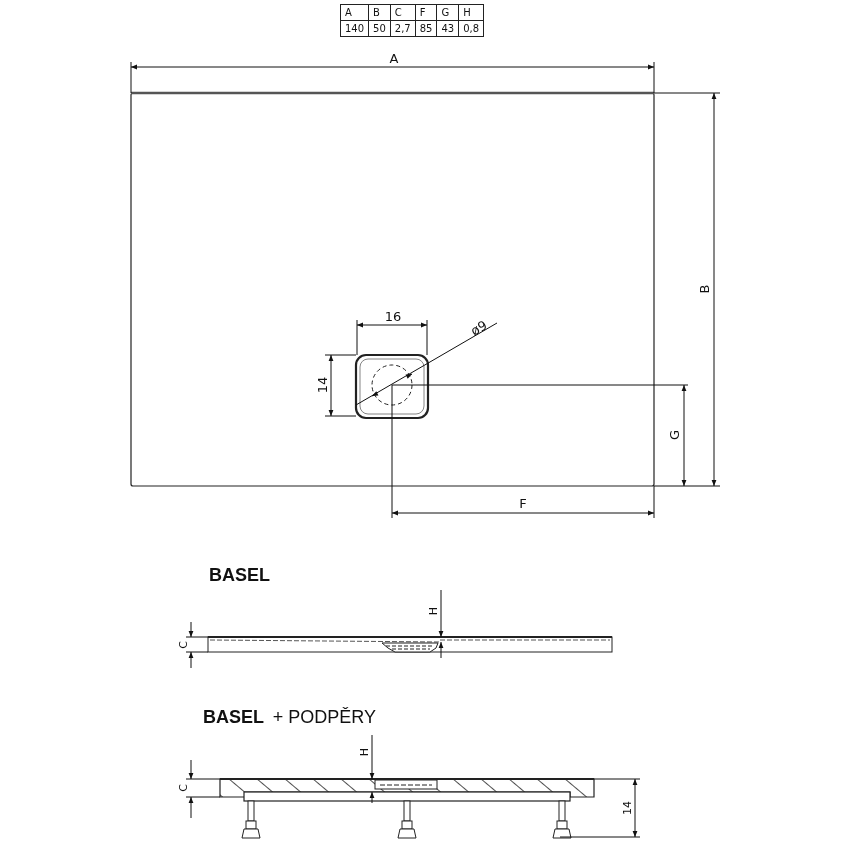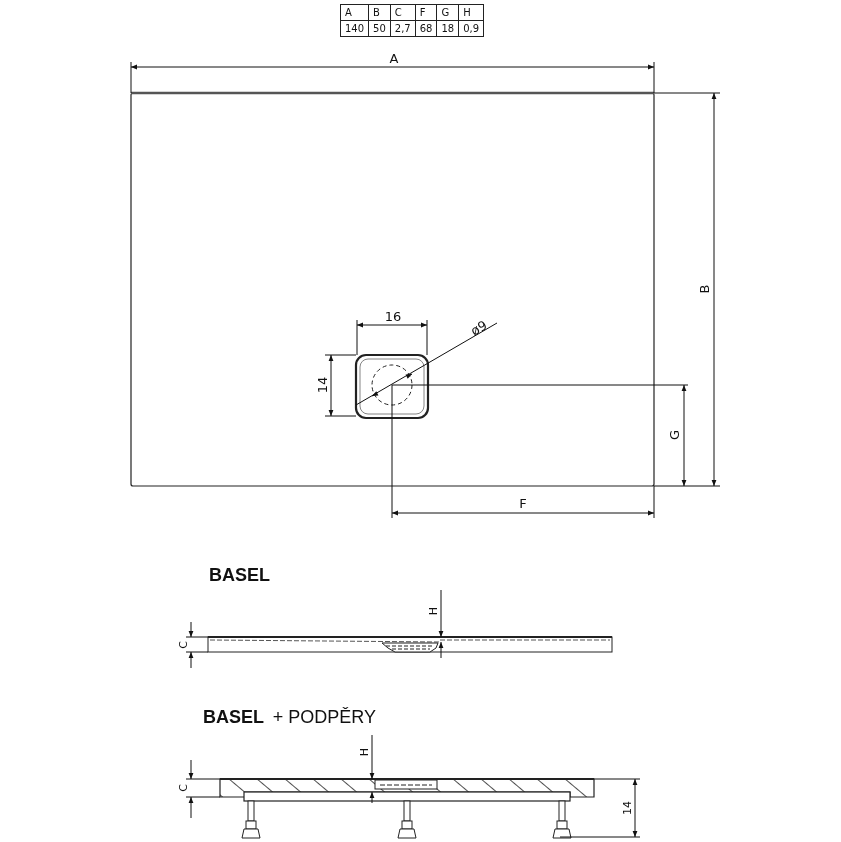--- a/index.html
+++ b/index.html
@@ -21,23 +21,23 @@
     <td>B</td>
     <td>C</td>
     <td>F</td>
     <td>G</td>
     <td>H</td>
   </tr>
   <tr>
     <td>140</td>
     <td>50</td>
     <td>2,7</td>
-    <td>68</td>
-    <td>18</td>
-    <td>0,9</td>
+    <td>85</td>
+    <td>43</td>
+    <td>0,8</td>
   </tr>
 </tbody>
   </table>
 
 <svg width="841" height="842" viewBox="0 0 841 842">
   <defs>
     <marker id="arr" viewBox="0 0 10 10" refX="10" refY="5" markerWidth="12" markerHeight="6" orient="auto-start-reverse" markerUnits="userSpaceOnUse">
       <path d="M0,1 L10,5 L0,9 z" fill="#111"></path>
     </marker>
     <pattern id="hatch" patternUnits="userSpaceOnUse" width="18" height="18" patternTransform="rotate(-50)">

